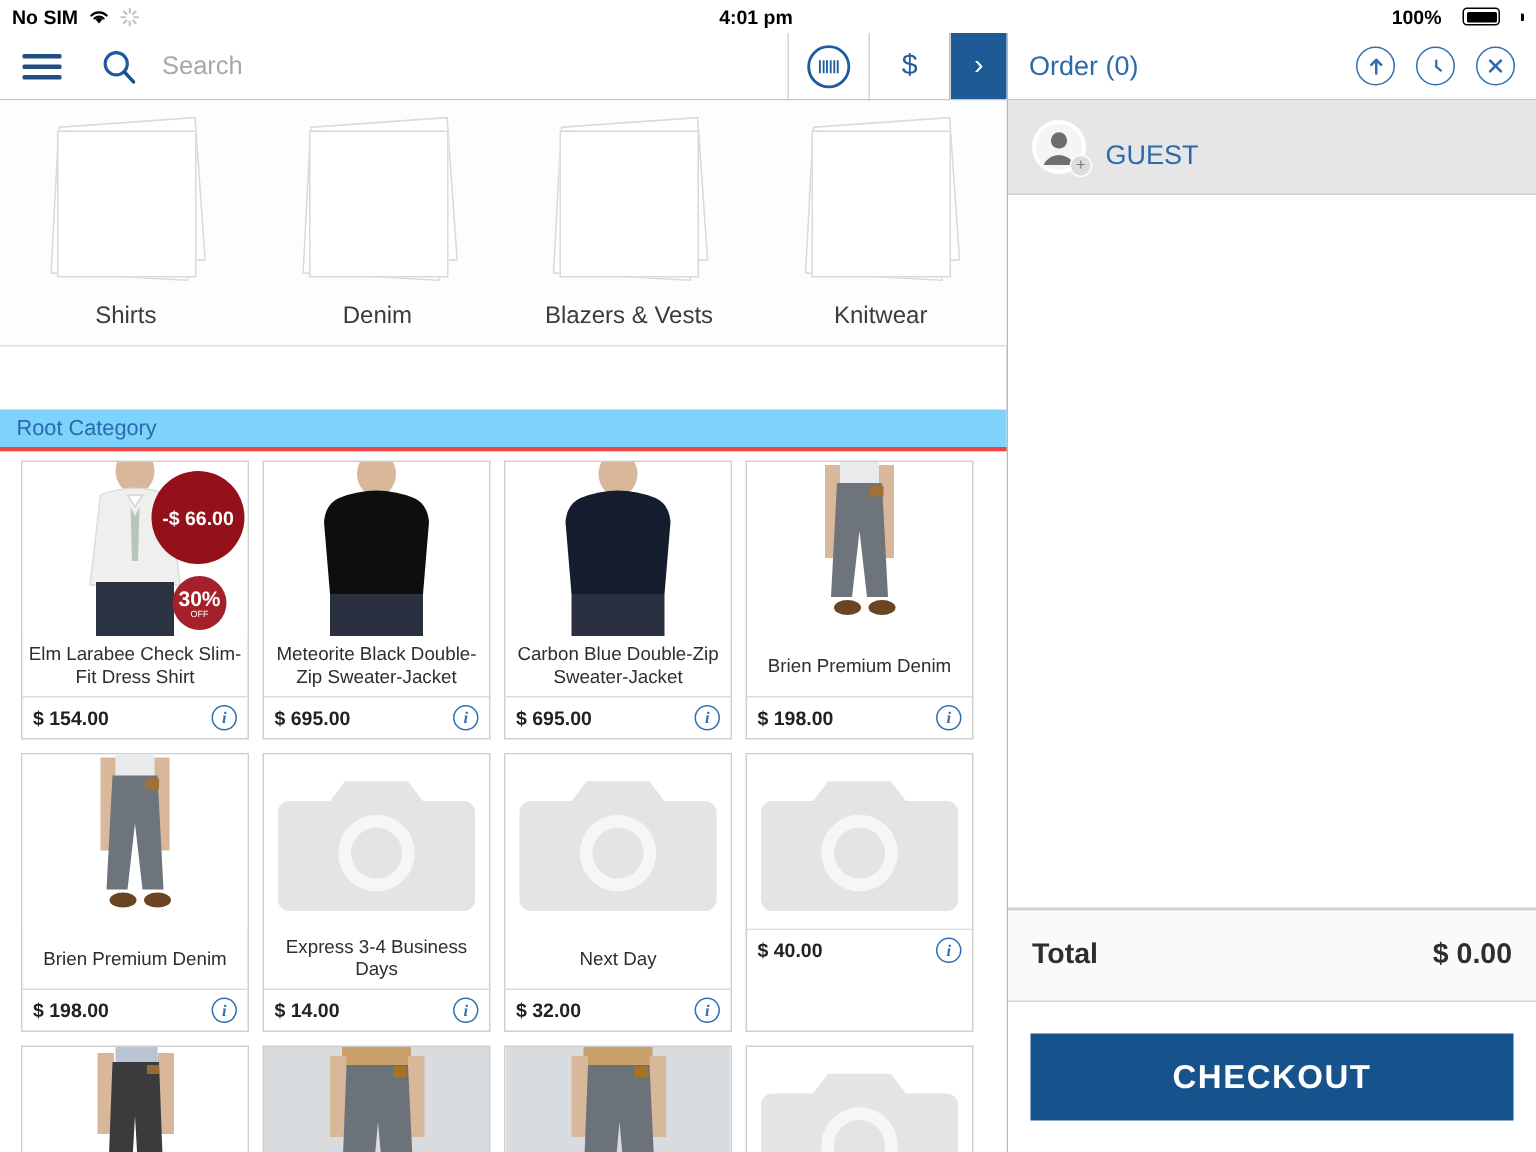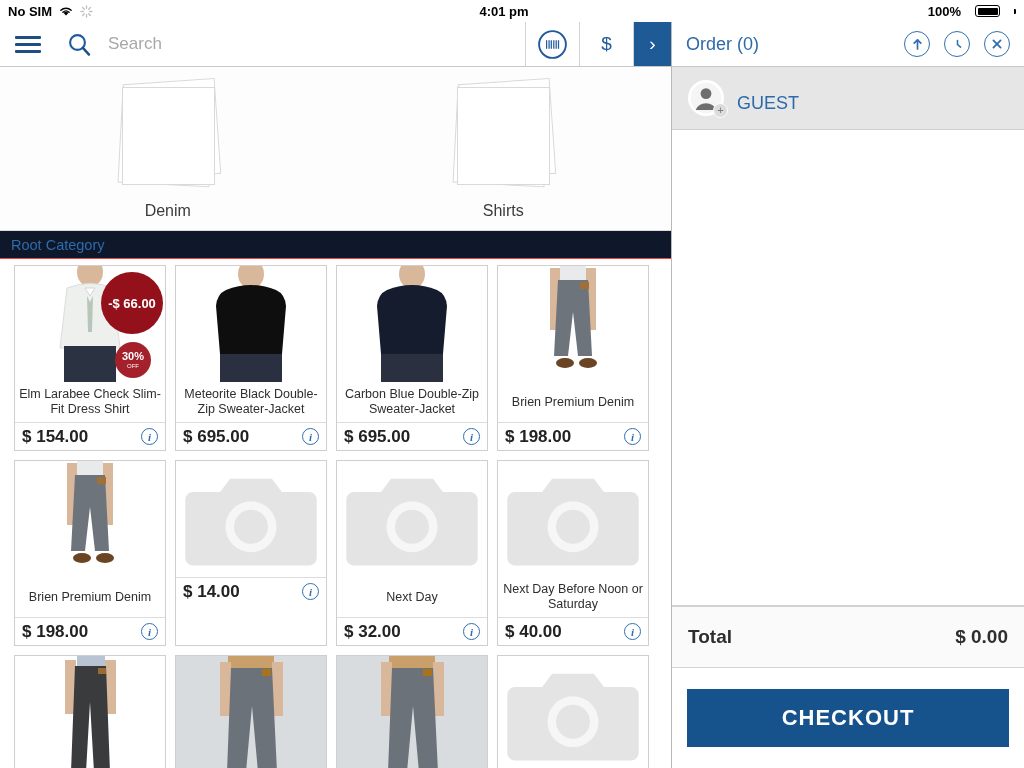--- a/index.html
+++ b/index.html
@@ -57,54 +57,54 @@
   .cat-stack { position: relative; width: 104px; height: 112px; }
   .cat-stack span { position: absolute; background: #fff; border: 1px solid #d9d9d9;
                     display: block; }
   .sheet-a { width: 92px; height: 96px; left: 10px; top: 0px; transform: rotate(-4deg); }
   .sheet-b { width: 92px; height: 96px; left: 4px; top: 8px; transform: rotate(3deg); }
   .sheet-c { width: 93px; height: 98px; left: 6px; top: 6px; transform: rotate(0deg);
              border-color: #cfcfcf; }
   .cat-label { margin-top: 9px; font-size: 16px; color: #3b3b3b; }
 
   
-  #breadcrumb { height: 28px; background: #0f172a; display: flex; align-items: center;
-                padding-left: 11px; border-bottom: 1px solid #ef4444; flex: 0 0 auto; }
+  #breadcrumb { height: 28px; background: #7dd3fc; display: flex; align-items: center;
+                padding-left: 11px; border-bottom: 3px solid #ef4444; flex: 0 0 auto; margin-top: 42px; }
   #breadcrumb-text { font-size: 14.5px; color: #2c6bab; }
 
   
   #product-grid { flex: 1; overflow: hidden; background: #fff;
                   display: flex; flex-wrap: wrap; align-content: flex-start;
                   padding: 6px 0 0 14px; gap: 9px; }
   .product-card { width: 152px; height: 186px; border: 1px solid #cfcfcf;
                   background: #fff; display: flex; flex-direction: column;
                   position: relative; overflow: hidden; }
   .p-img { height: 116px; position: relative; overflow: hidden;
            background: #fff; display: flex; align-items: flex-end; justify-content: center; }
   .p-title-wrap { height: 40px; display: flex; align-items: center;
                   justify-content: center; padding: 0 3px; }
   .p-title { font-size: 12.5px; color: #2e2e2e; text-align: center; line-height: 1.18; }
   .p-foot { height: 28px; border-top: 1px solid #dcdcdc; display: flex;
             align-items: center; justify-content: space-between; padding: 0 7px; }
-  .p-price { font-size: 17px; font-weight: 700; color: #222; }
+  .p-price { font-size: 13px; font-weight: 700; color: #222; }
   .info-ic { width: 17px; height: 17px; border: 1.4px solid #2f6fb0; border-radius: 50%;
              color: #2f6fb0; font-size: 11px; font-weight: 700; font-style: italic;
              display: flex; align-items: center; justify-content: center;
              font-family: "Liberation Serif", serif; }
 
   
   .badge-lg { position: absolute; right: 2px; top: 6px; width: 62px; height: 62px;
               border-radius: 50%; background: #94101b; color: #fff; font-size: 13px;
               font-weight: 700; display: flex; align-items: center;
               justify-content: center; z-index: 4; }
   .badge-sm { position: absolute; right: 14px; bottom: 4px; width: 36px; height: 36px;
               border-radius: 50%; background: #a4202b; color: #fff;
               display: flex; flex-direction: column; align-items: center;
               justify-content: center; line-height: 1; z-index: 4; }
-  .badge-sm b { font-size: 11px; font-weight: 700; }
+  .badge-sm b { font-size: 14px; font-weight: 700; }
   .badge-sm s { font-size: 6px; text-decoration: none; margin-top: 1px; }
 
   
   .cam-ph { width: 100%; height: 100%; display: flex; align-items: center;
             justify-content: center; }
 
   
   #order-head { height: 45px; display: flex; align-items: center; padding: 0 14px;
                 border-bottom: 1px solid #c8c8c8; flex: 0 0 auto; }
   #order-title { font-size: 18px; color: #2c6bab; }
@@ -204,29 +204,45 @@
       <div class="nav-btn" id="expand-btn">›</div>
     </div>
 
     <div id="category-strip">
       <div class="cat-tile">
         <div class="cat-stack">
           <span class="sheet-a"></span>
             <span class="sheet-b"></span>
             <span class="sheet-c"></span>
         </div>
-        <div class="cat-label">Denim</div>
+        <div class="cat-label">Shirts</div>
       </div>
       <div class="cat-tile">
         <div class="cat-stack">
           <span class="sheet-a"></span>
             <span class="sheet-b"></span>
             <span class="sheet-c"></span>
         </div>
-        <div class="cat-label">Shirts</div>
+        <div class="cat-label">Denim</div>
+      </div>
+      <div class="cat-tile">
+        <div class="cat-stack">
+          <span class="sheet-a"></span>
+            <span class="sheet-b"></span>
+            <span class="sheet-c"></span>
+        </div>
+        <div class="cat-label">Blazers &amp; Vests</div>
+      </div>
+      <div class="cat-tile">
+        <div class="cat-stack">
+          <span class="sheet-a"></span>
+            <span class="sheet-b"></span>
+            <span class="sheet-c"></span>
+        </div>
+        <div class="cat-label">Knitwear</div>
       </div>
     </div>
 
     <div id="breadcrumb">
       <span id="breadcrumb-text">Root Category</span>
     </div>
 
     <div id="product-grid">
         <div class="product-card">
           <div class="p-img">
@@ -329,20 +345,23 @@
           </div>
         </div>
         <div class="product-card">
           <div class="p-img">
             <svg class="cam-ph" width="34" height="30" viewBox="0 0 34 30">
               <path d="M2 8 h7 l2.6-3.4h10.8L25 8h7a2 2 0 0 1 2 2v15a2 2 0 0 1-2 2H2a2 2 0 0 1-2-2V10a2 2 0 0 1 2-2z" fill="#e4e4e4"></path>
               <circle cx="17" cy="17" r="6.6" fill="#f6f6f6"></circle>
               <circle cx="17" cy="17" r="4.4" fill="#e4e4e4"></circle>
             </svg>
           </div>
+          <div class="p-title-wrap">
+            <span class="p-title">Express 3-4 Business Days</span>
+          </div>
           <div class="p-foot">
             <span class="p-price">$ 14.00</span>
             <span class="info-ic">i</span>
           </div>
         </div>
         <div class="product-card">
           <div class="p-img">
             <svg class="cam-ph" width="34" height="30" viewBox="0 0 34 30">
               <path d="M2 8 h7 l2.6-3.4h10.8L25 8h7a2 2 0 0 1 2 2v15a2 2 0 0 1-2 2H2a2 2 0 0 1-2-2V10a2 2 0 0 1 2-2z" fill="#e4e4e4"></path>
               <circle cx="17" cy="17" r="6.6" fill="#f6f6f6"></circle>
@@ -357,23 +376,20 @@
             <span class="info-ic">i</span>
           </div>
         </div>
         <div class="product-card">
           <div class="p-img">
             <svg class="cam-ph" width="34" height="30" viewBox="0 0 34 30">
               <path d="M2 8 h7 l2.6-3.4h10.8L25 8h7a2 2 0 0 1 2 2v15a2 2 0 0 1-2 2H2a2 2 0 0 1-2-2V10a2 2 0 0 1 2-2z" fill="#e4e4e4"></path>
               <circle cx="17" cy="17" r="6.6" fill="#f6f6f6"></circle>
               <circle cx="17" cy="17" r="4.4" fill="#e4e4e4"></circle>
             </svg>
-          </div>
-          <div class="p-title-wrap">
-            <span class="p-title">Next Day Before Noon or Saturday</span>
           </div>
           <div class="p-foot">
             <span class="p-price">$ 40.00</span>
             <span class="info-ic">i</span>
           </div>
         </div>
         <div class="product-card">
           <div class="p-img">
             <svg width="150" height="116" viewBox="0 0 150 116">
               <rect width="150" height="116" fill="#fff"></rect>

